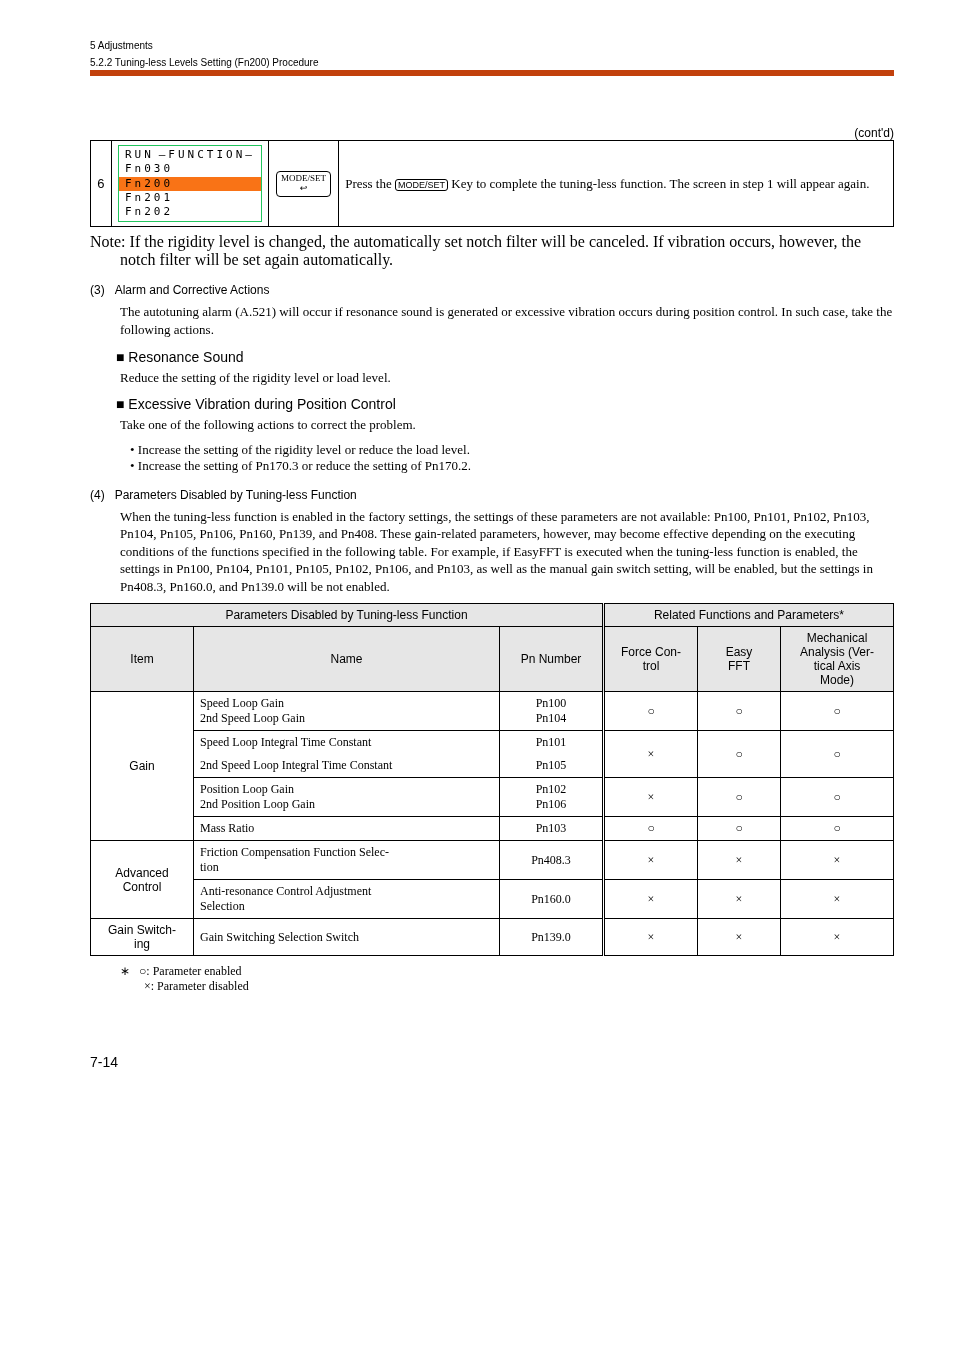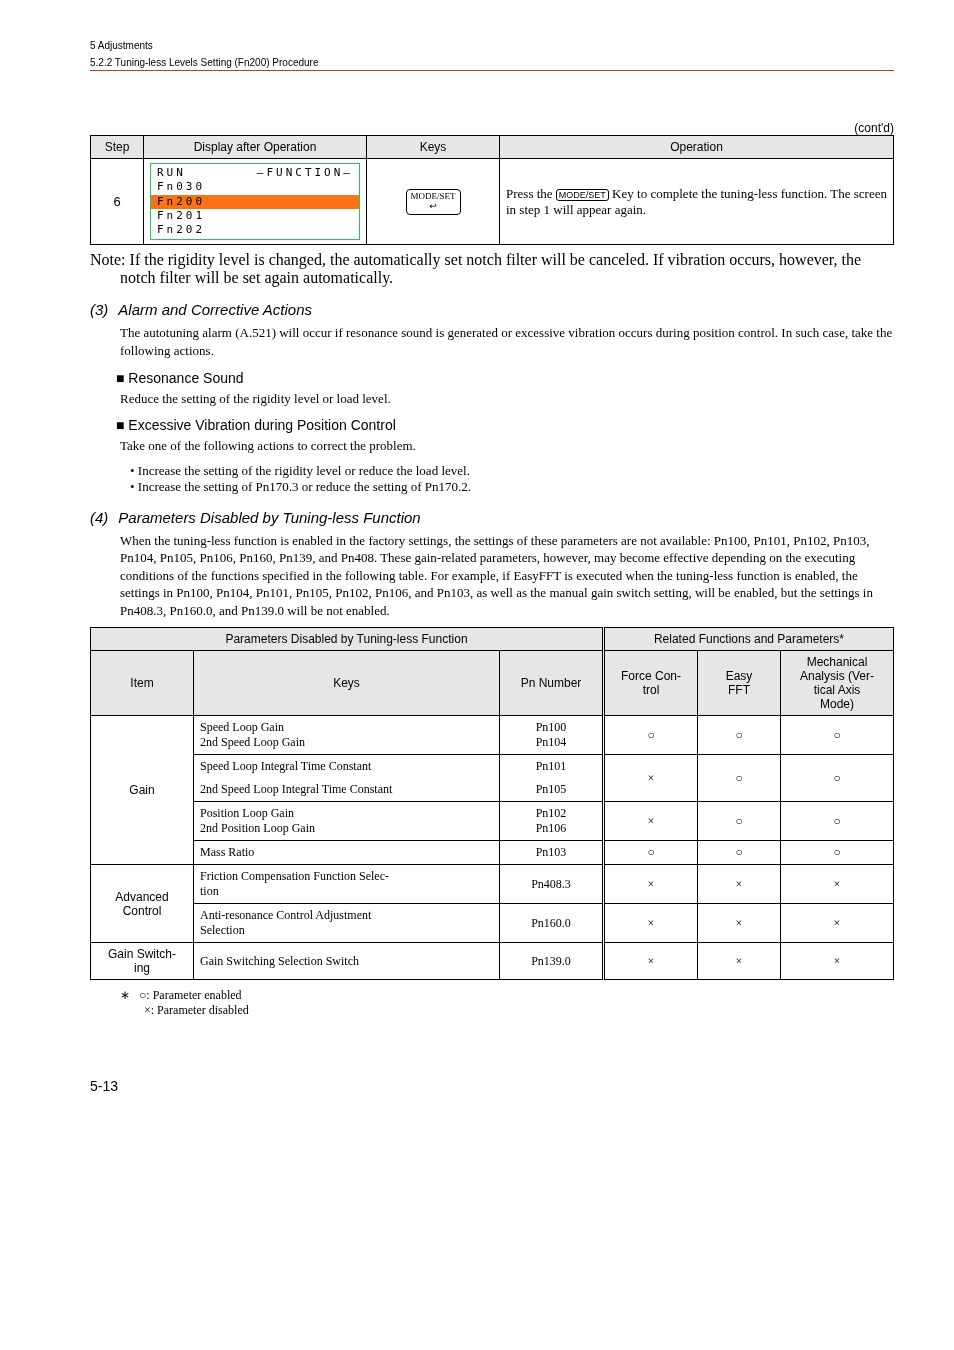--- a/index.html
+++ b/index.html
@@ -7,34 +7,34 @@
     font-size: 13px;
     color: #000;
     background: #fff;
     margin: 0;
     padding: 40px 60px 40px 90px;
     width: 954px;
     box-sizing: border-box;
   }
   .sans { font-family: Arial, Helvetica, sans-serif; }
   .header-small { font-size: 10px; }
-  .header-rule { border-bottom: 1px solid #c2410c; margin-top: 1px; padding-bottom: 2px;}
+  .header-rule { border-bottom: 6px solid #c2410c; margin-top: 1px; padding-bottom: 2px;}
   .contd { text-align: right; font-size: 12px; margin-top: 50px; }
   table.step { border-collapse: collapse; width: 100%; }
   table.step th, table.step td { border: 1px solid #000; padding: 4px 6px; vertical-align: middle; }
   table.step th { background: #e6e6e6; font-weight: normal; font-family: Arial, sans-serif; font-size: 12px; }
   .display-box {
     border: 1px solid #22c55e; padding: 2px 6px; font-family: monospace;
     font-size: 11px; letter-spacing: 3px; line-height: 1.3; background: #fff;
     position: relative;
   }
   .display-row { display:flex; justify-content:space-between;}
   .key-box { border: 1px solid #000; border-radius: 4px; padding: 2px 4px; font-size: 9px; display:inline-block; text-align:center; line-height:1.1;}
   .note { font-size: 16px; margin: 6px 0 10px 30px; text-indent: -30px; padding-left: 0; }
-  h3.sec { font-family: Arial, sans-serif; font-size: 15px; font-weight: normal; margin: 14px 0 6px 0; font-style: italic; }
+  h3.sec { font-family: Arial, sans-serif; font-size: 12px; font-weight: normal; margin: 14px 0 6px 0; }
   h3.sec .num { margin-right: 10px; }
   .body-text { margin: 0 0 8px 30px; font-size: 13px; line-height: 1.35;}
   .square-h { font-family: Arial, sans-serif; font-size: 14px; margin: 10px 0 4px 10px; padding-left: 16px; }
   .square-h::before { content: "■ "; }
   .bullet { margin-left: 40px; font-size: 13px; }
   table.params { border-collapse: collapse; width: 100%; margin-top: 6px; }
   table.params th, table.params td { border: 1px solid #000; padding: 4px 6px; font-size: 12px; text-align: center; vertical-align: middle;}
   table.params th { background: #e6e6e6; font-weight: normal; font-family: Arial, sans-serif; }
   table.params td.name { text-align: left; font-family: "Times New Roman", serif; }
   table.params .vdiv-right { border-right: 3px double #000; }
@@ -45,26 +45,20 @@
 </head>
 <body>
 
 <div class="sans header-small">5  Adjustments</div>
 <div class="sans header-small header-rule" style="margin-top:6px;">5.2.2  Tuning-less Levels Setting (Fn200) Procedure</div>
 
 <div class="contd sans">(cont'd)</div>
 
 <table class="step">
   <tbody>
-      <tr>
-    <th style="width:40px;">Step</th>
-    <th style="width:210px;">Display after Operation</th>
-    <th style="width:120px;">Keys</th>
-    <th>Operation</th>
-  </tr>
   <tr>
     <td style="text-align:center;" class="sans">6</td>
     <td>
       <div class="display-box">
         <div class="display-row">
               <span>RUN</span>
               <span>—FUNCTION—</span>
             </div>
         <div>Fn030</div>
         <div style="background:#f97316; margin:0 -6px; padding:0 6px;">Fn200</div>
@@ -102,21 +96,21 @@
 <div class="body-text">When the tuning-less function is enabled in the factory settings, the settings of these parameters are not available: Pn100, Pn101, Pn102, Pn103, Pn104, Pn105, Pn106, Pn160, Pn139, and Pn408. These gain-related parameters, however, may become effective depending on the executing conditions of the functions specified in the following table. For example, if EasyFFT is executed when the tuning-less function is enabled, the settings in Pn100, Pn104, Pn101, Pn105, Pn102, Pn106, and Pn103, as well as the manual gain switch setting, will be enabled, but the settings in Pn408.3, Pn160.0, and Pn139.0 will be not enabled.</div>
 
 <table class="params">
   <tbody>
       <tr>
     <th colspan="3" class="vdiv-right">Parameters Disabled by Tuning-less Function</th>
     <th colspan="3">Related Functions and Parameters*</th>
   </tr>
   <tr>
     <th style="width:90px;">Item</th>
-    <th>Keys</th>
+    <th>Name</th>
     <th style="width:90px;" class="vdiv-right">Pn Number</th>
     <th style="width:80px;">Force Con-<br>trol</th>
     <th style="width:70px;">Easy<br>FFT</th>
     <th style="width:100px;">Mechanical<br>Analysis (Ver-<br>tical Axis<br>Mode)</th>
   </tr>
   <tr>
     <td rowspan="5" class="sans">Gain</td>
     <td class="name">Speed Loop Gain<br>2nd Speed Loop Gain</td>
     <td class="vdiv-right">Pn100<br>Pn104</td>
     <td>○</td>
@@ -172,13 +166,13 @@
     <td>×</td>
   </tr>
 </tbody>
   </table>
 
 <div class="footnote">
   <span>∗</span>&nbsp;&nbsp;&nbsp;<span>○: Parameter enabled</span><br>
   &nbsp;&nbsp;&nbsp;&nbsp;<span>×: Parameter disabled</span>
 </div>
 
-<div class="page-num">5-13</div>
+<div class="page-num">7-14</div>
 
 </body></html>

